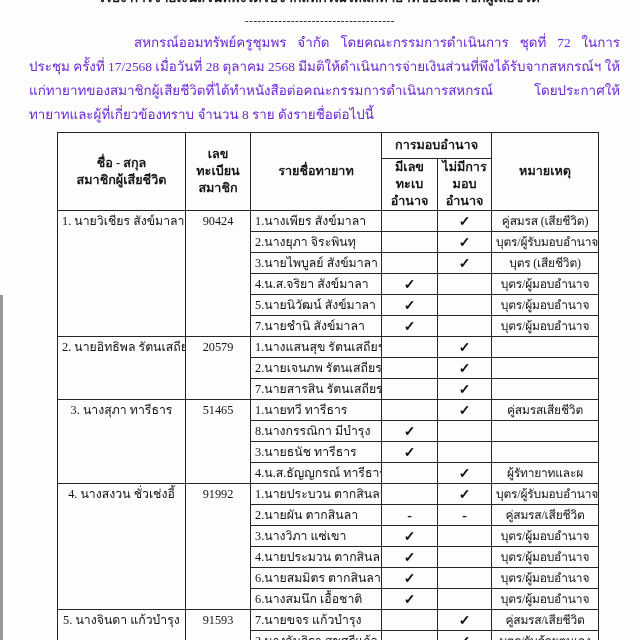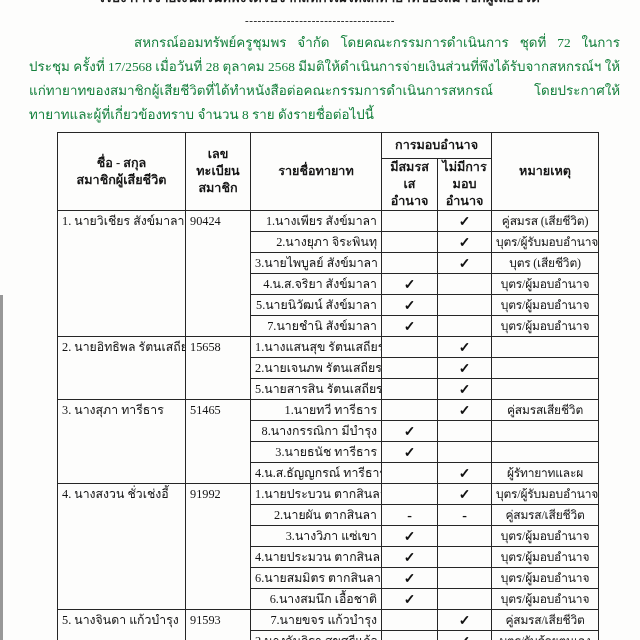--- a/index.html
+++ b/index.html
@@ -8,38 +8,38 @@
     background:#fdfdfc;color:#1b1b1b;
     font-family:"Liberation Serif","DejaVu Serif",serif;
     -webkit-font-smoothing:antialiased;
   }
   .scan-edge{position:absolute;left:0;top:295px;bottom:0;width:3px;background:#555;opacity:.6;}
   .clipped-title{height:8px;overflow:hidden;text-align:center;}
   .clipped-title>span{display:block;margin-top:-11px;font-weight:bold;font-size:13.5px;line-height:18px;white-space:nowrap;}
   .separator{text-align:center;font-size:11px;line-height:13px;margin-top:6px;letter-spacing:.5px;color:#222;font-weight:bold;}
   .body-par{
     margin:4px 20px 0 29px;font-size:13.4px;line-height:24px;
-    text-indent:105px;text-align:justify;color:#15803d;
+    text-indent:105px;text-align:justify;color:#6d28d9;
   }
   table.heirs{
     border-collapse:collapse;table-layout:fixed;
     margin:5px 0 0 57px;width:541px;
     font-size:12.3px;color:#141414;
   }
   col.c1{width:128px;} col.c2{width:65px;} col.c3{width:131px;}
   col.c4{width:56px;} col.c5{width:54px;} col.c6{width:107px;}
   .heirs th,.heirs td{border:1px solid #262626;padding:0 4px;background:transparent;}
   .heirs th{font-weight:bold;text-align:center;vertical-align:middle;white-space:pre-line;font-size:12.6px;line-height:17px;}
   th.h-poa{height:25px;font-family:Liberation Serif, serif;}
   th.h-sub{height:38px;}
   th.h-tall{height:64px;}
   .heirs td{height:20px;line-height:15px;overflow:hidden;}
-  td.c-member{vertical-align:top;text-align:left;padding-top:3px;white-space:nowrap;}
-  td.c-id{vertical-align:top;text-align:left;padding-top:3px;}
-  td.c-heir{text-align:right;white-space:nowrap;}
+  td.c-member{vertical-align:top;text-align:center;padding-top:3px;white-space:nowrap;}
+  td.c-id{vertical-align:top;text-align:center;padding-top:3px;}
+  td.c-heir{text-align:left;white-space:nowrap;}
   td.c-mark{text-align:center;font-size:14px;font-weight:bold;color:#111;}
   td.c-remark{text-align:center;font-size:12px;white-space:nowrap;letter-spacing:-.2px;}
 </style>
 </head>
 <body>
 
 <div class="scan-edge"></div>
 
 <div class="clipped-title">
   <span>เรื่อง การจ่ายเงินส่วนที่พึงได้รับจากสหกรณ์ให้แก่ทายาทของสมาชิกผู้เสียชีวิต</span>
@@ -62,21 +62,21 @@
     <tr>
       <th rowspan="2" class="h-tall">ชื่อ - สกุล
 สมาชิกผู้เสียชีวิต</th>
       <th rowspan="2" class="h-tall">เลขทะเบียน
 สมาชิก</th>
       <th rowspan="2" class="h-tall">รายชื่อทายาท</th>
       <th colspan="2" class="h-poa">การมอบอำนาจ</th>
       <th rowspan="2" class="h-tall">หมายเหตุ</th>
     </tr>
     <tr>
-      <th class="h-sub">มีสมรสเส
+      <th class="h-sub">มีเลขทะเบ
 อำนาจ</th>
       <th class="h-sub">ไม่มีการ
 มอบอำนาจ</th>
     </tr>
   </thead>
   <tbody>
       <tr>
         <td class="c-member" rowspan="6">1. นายวิเชียร สังข์มาลา</td>
         <td class="c-id" rowspan="6">90424</td>
         <td class="c-heir">1.นางเพียร สังข์มาลา</td>
@@ -109,34 +109,34 @@
         <td class="c-remark">บุตร/ผู้มอบอำนาจ</td>
       </tr>
       <tr>
         <td class="c-heir">7.นายชำนิ สังข์มาลา</td>
         <td class="c-mark">✓</td>
         <td class="c-mark"></td>
         <td class="c-remark">บุตร/ผู้มอบอำนาจ</td>
       </tr>
       <tr>
         <td class="c-member" rowspan="3">2. นายอิทธิพล รัตนเสถียร</td>
-        <td class="c-id" rowspan="3">15658</td>
+        <td class="c-id" rowspan="3">20579</td>
         <td class="c-heir">1.นางแสนสุข รัตนเสถียร</td>
         <td class="c-mark"></td>
         <td class="c-mark">✓</td>
         <td class="c-remark"></td>
       </tr>
       <tr>
         <td class="c-heir">2.นายเจนภพ รัตนเสถียร</td>
         <td class="c-mark"></td>
         <td class="c-mark">✓</td>
         <td class="c-remark"></td>
       </tr>
       <tr>
-        <td class="c-heir">5.นายสารสิน รัตนเสถียร</td>
+        <td class="c-heir">7.นายสารสิน รัตนเสถียร</td>
         <td class="c-mark"></td>
         <td class="c-mark">✓</td>
         <td class="c-remark"></td>
       </tr>
       <tr>
         <td class="c-member" rowspan="4">3. นางสุภา ทารีธาร</td>
         <td class="c-id" rowspan="4">51465</td>
         <td class="c-heir">1.นายทวี ทารีธาร</td>
         <td class="c-mark"></td>
         <td class="c-mark">✓</td>

